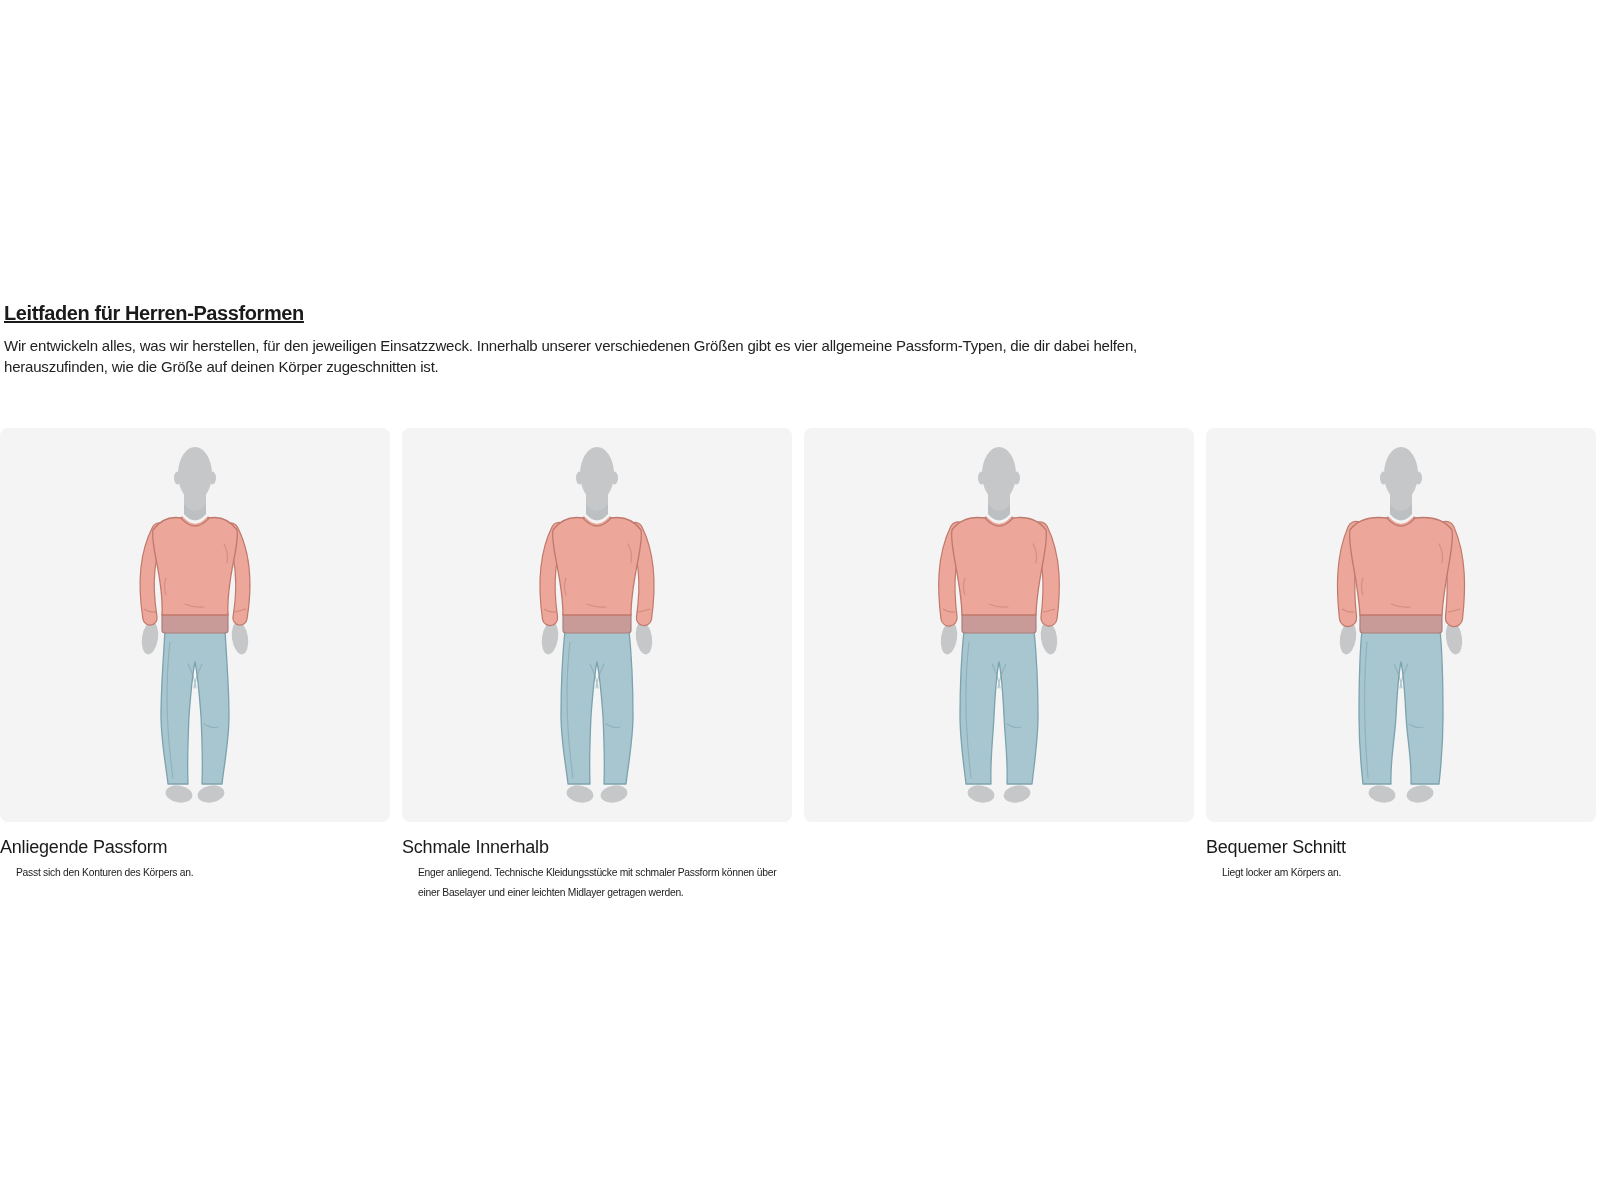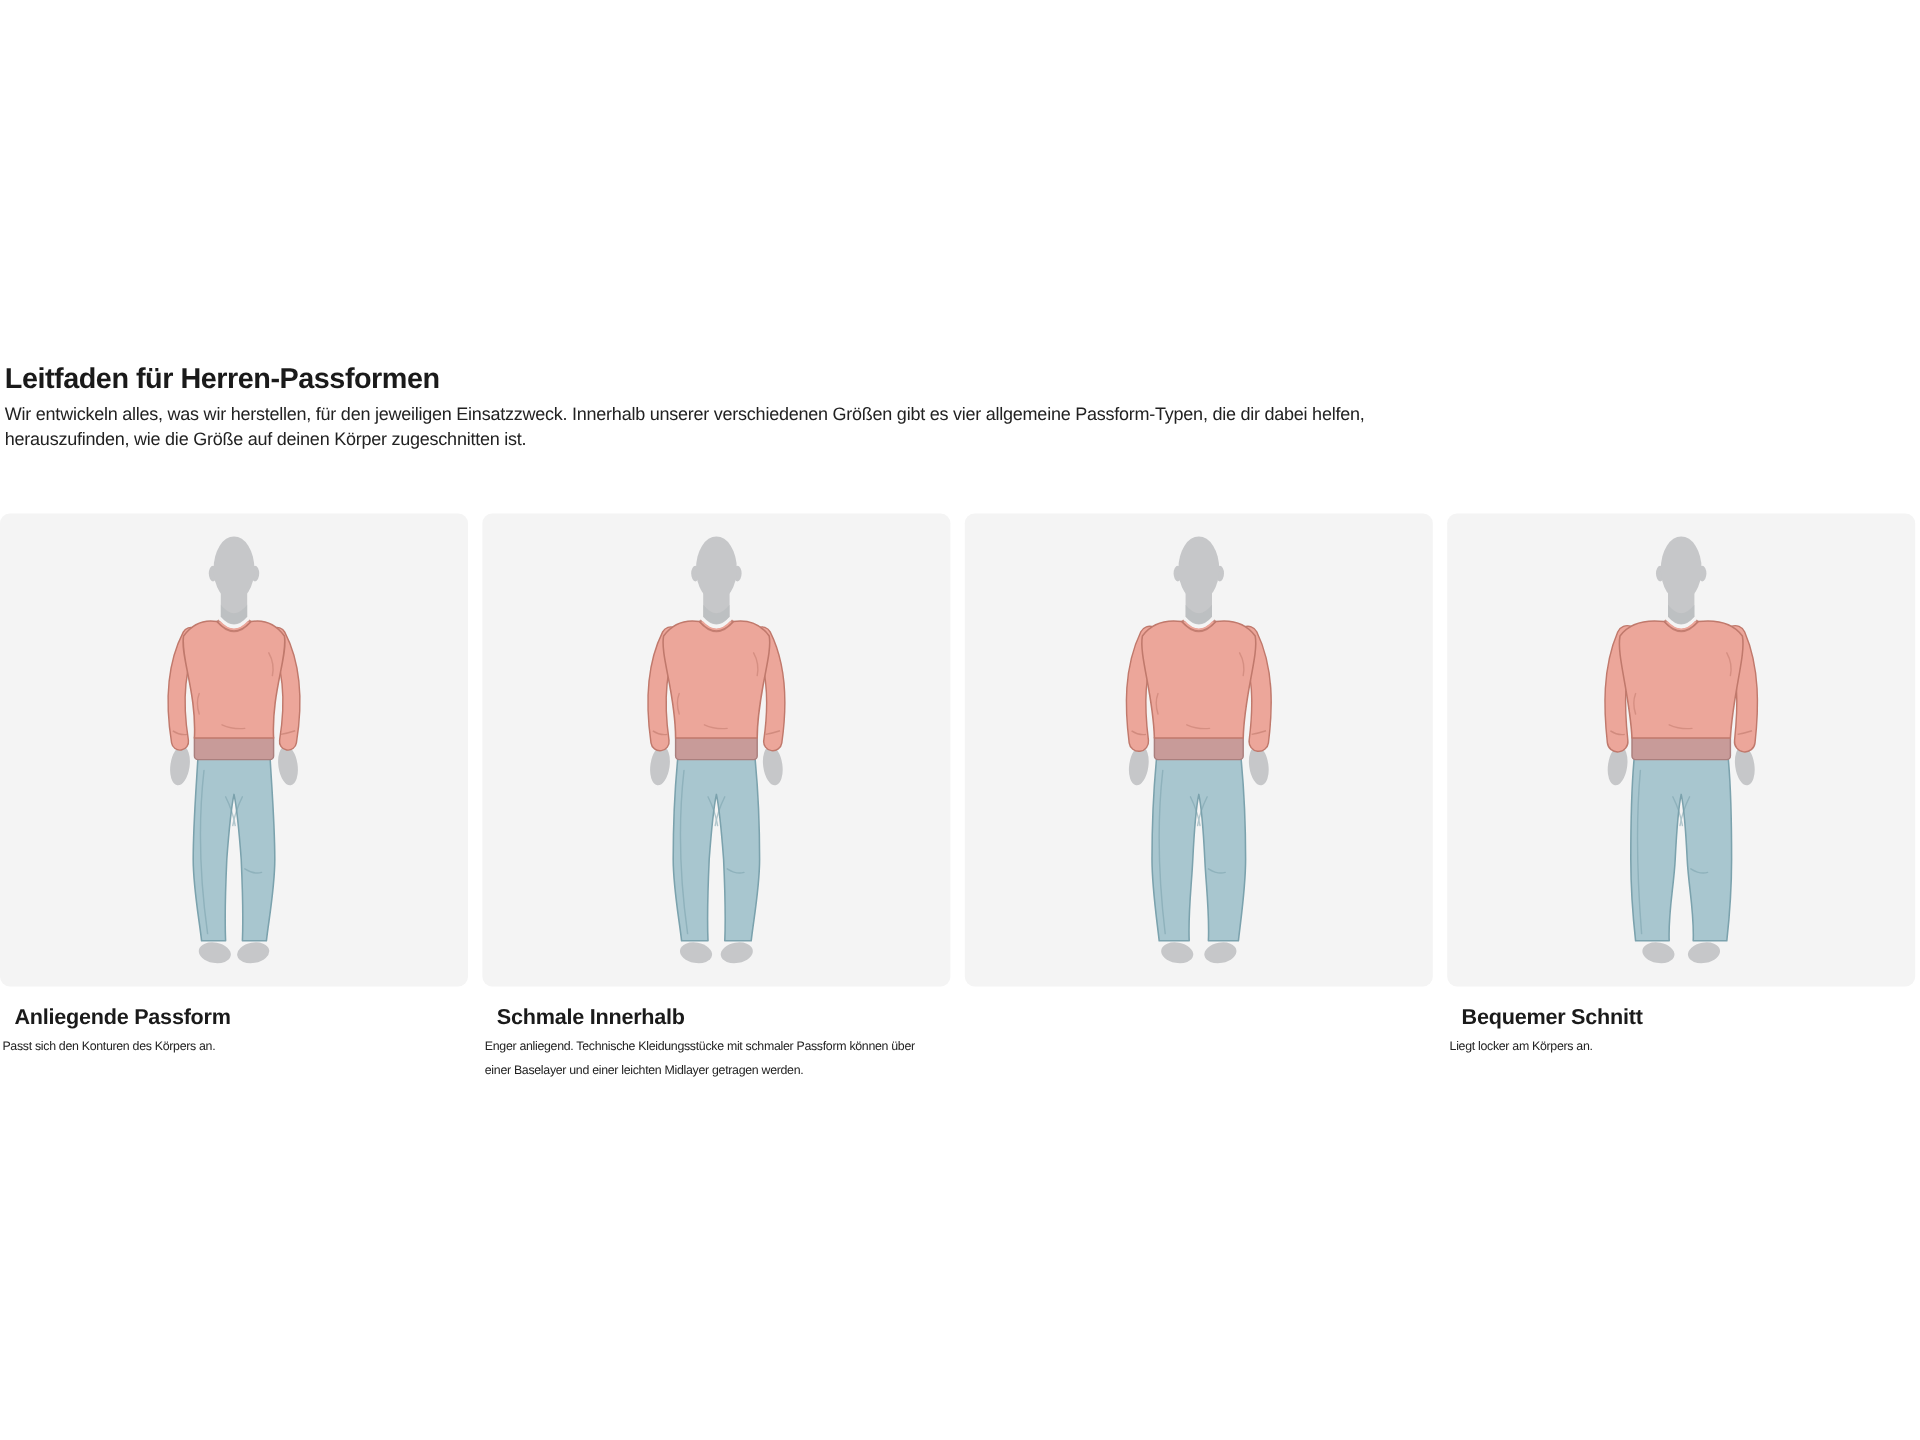--- a/index.html
+++ b/index.html
@@ -7,22 +7,23 @@
     width: 1600px; height: 1200px;
     background: #ffffff;
     font-family: "Liberation Sans", sans-serif;
     overflow: hidden;
     color: var(--text, #1a1a1a);
   }
   .page { position: relative; width: 1600px; height: 1200px; }
 
   .page-title {
     position: absolute; left: 4px; top: 302px;
-    font-size: 24px; font-weight: 700; letter-spacing: -0.4px;
+    font-size: 20px; font-weight: 700; letter-spacing: -0.4px;
     color: var(--text, #111);
+    text-decoration: underline;
   }
   .intro {
     position: absolute; left: 4px; top: 335px;
     font-size: 15px; letter-spacing: -0.2px; line-height: 21px;
     white-space: pre-line;
     color: #222;
   }
 
   .cards-row {
     position: absolute; left: 0; top: 428px;
@@ -30,27 +31,27 @@
   }
   .fit-card { width: 390px; flex: 0 0 390px; }
   .fig {
     width: 390px; height: 394px;
     background: var(--card-bg, #f4f4f4);
     border-radius: 8px;
     overflow: hidden;
   }
   .fig svg { display: block; width: 390px; height: 394px; }
   .fit-title {
-    margin-top: 14px; padding-left: 12px;
-    font-size: 18px; font-weight: 700; letter-spacing: -0.2px;
+    margin-top: 14px; padding-left: 0;
+    font-size: 18px; font-weight: 400; letter-spacing: -0.2px;
     line-height: 22px;
     color: var(--text, #111);
   }
   .fit-desc {
-    margin-top: 5px; padding-left: 2px;
+    margin-top: 5px; padding-left: 16px;
     font-size: 10.3px; letter-spacing: -0.25px; line-height: 20px;
     white-space: pre-line;
     color: #222;
   }
 </style>
 </head>
 <body style="background: rgb(255, 255, 255);">
 
 <div class="page">
   <h2 class="page-title">Leitfaden für Herren-Passformen</h2>

